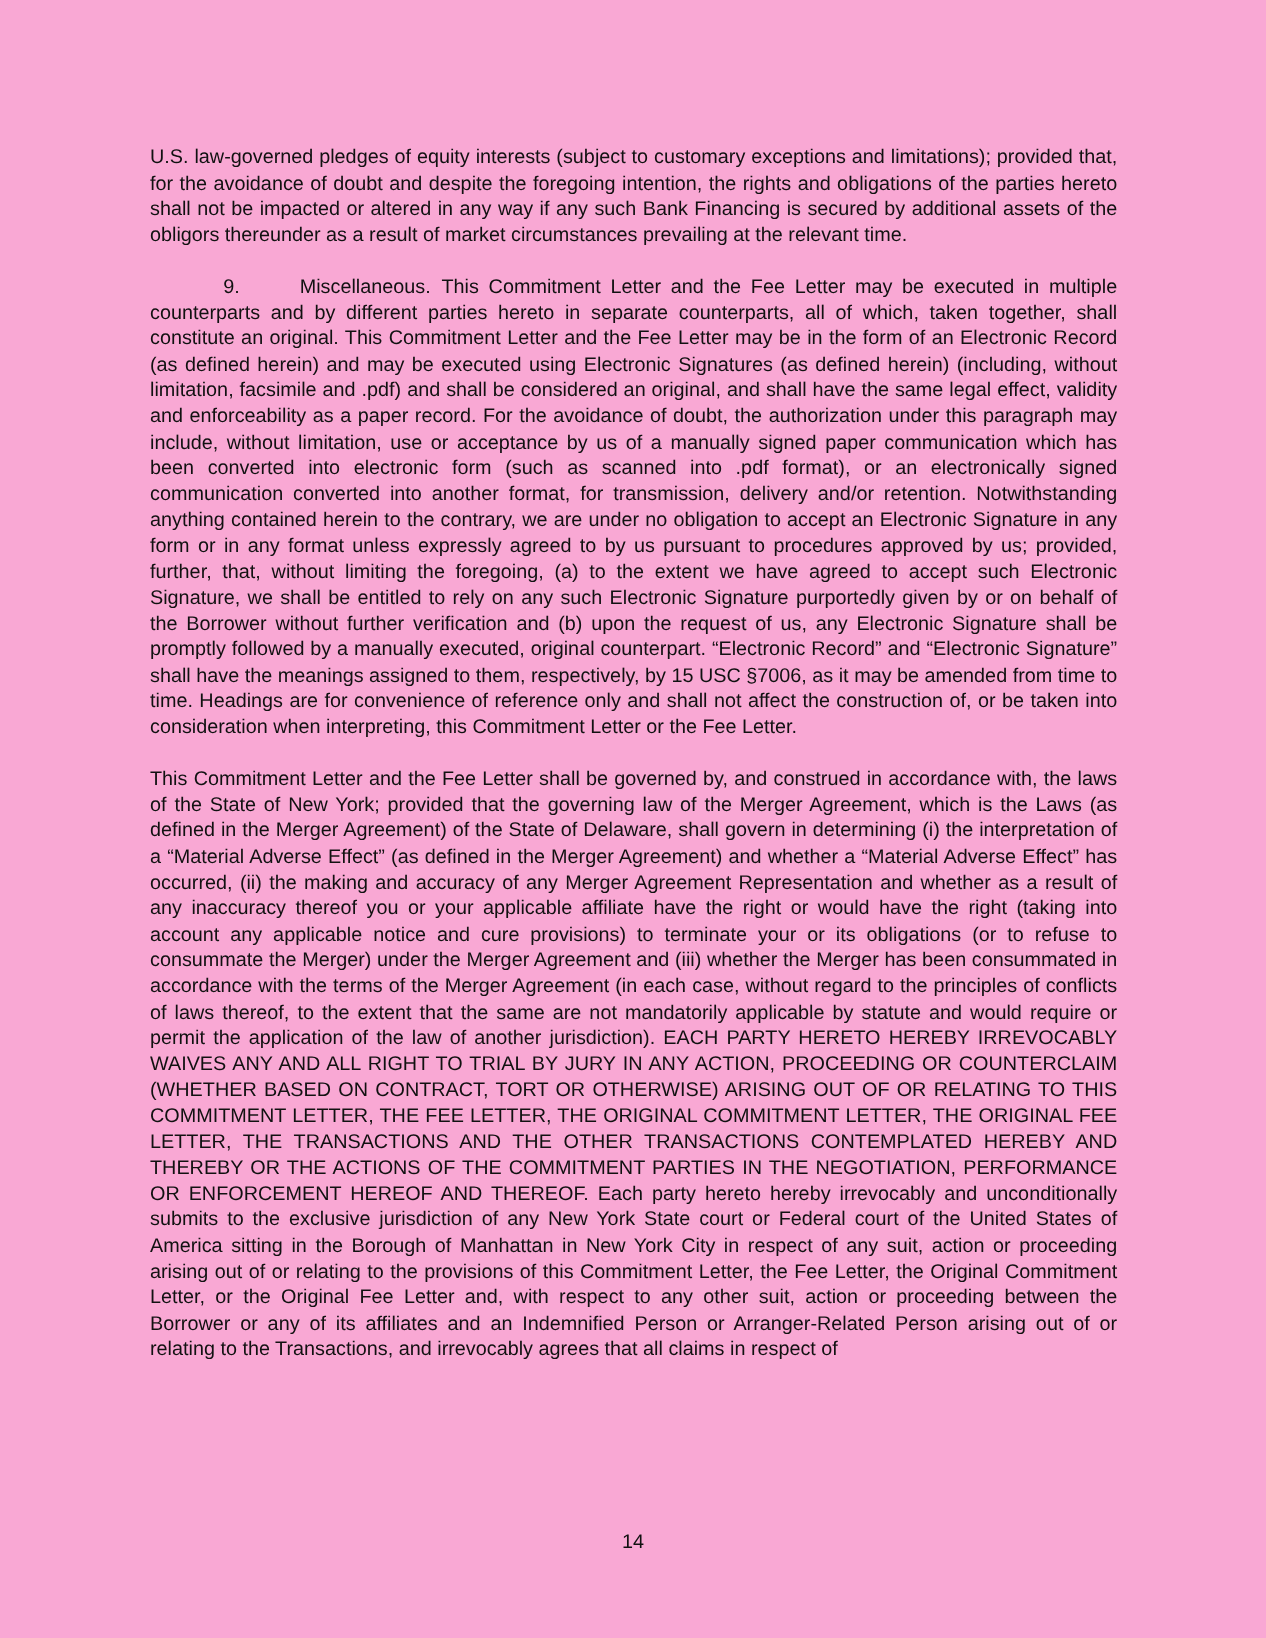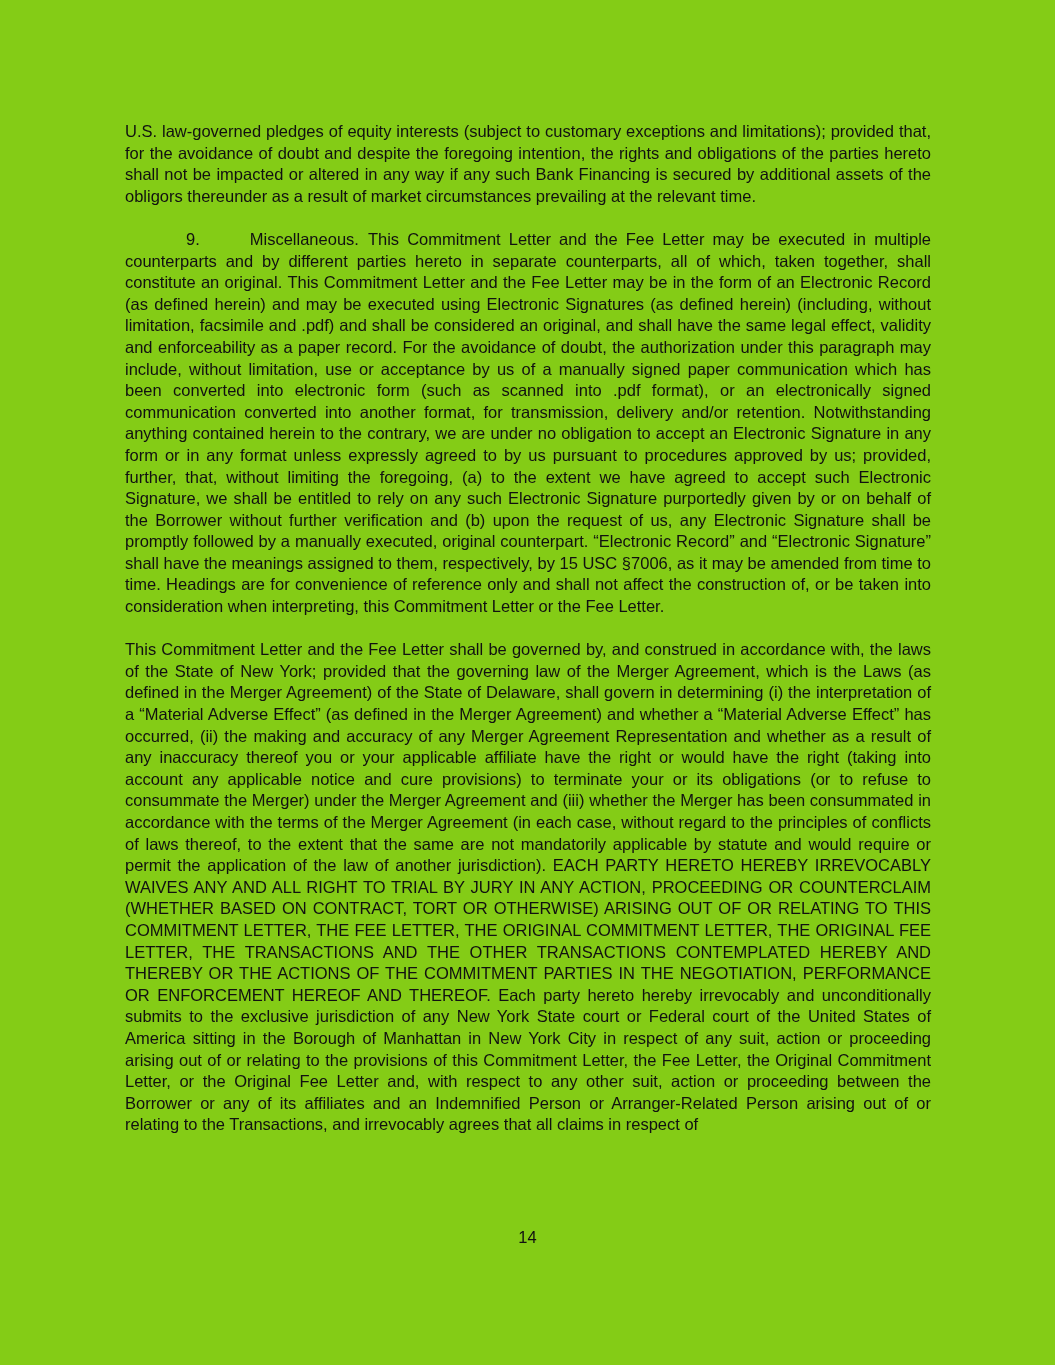--- a/index.html
+++ b/index.html
@@ -4,21 +4,21 @@
 <style>
   html, body {
     margin: 0;
     padding: 0;
     background: #ffffff;
   }
   .page {
     position: relative;
     width: 1055px;
     height: 1365px;
-    background: #84cc16;
+    background: #f9a8d4;
     font-family: "Liberation Sans", sans-serif;
     color: #111111;
     overflow: hidden;
   }
   .content {
     position: absolute;
     top: 121px;
     left: 125px;
     width: 806px;
     font-size: 16.5px;
@@ -35,21 +35,21 @@
   }
   .sec-tab {
     display: inline-block;
     width: 50px;
   }
   .sec-title {
     margin-right: 9px;
   }
   .page-number {
     position: absolute;
-    top: 1228px;
+    top: 1276px;
     left: 0;
     width: 1055px;
     text-align: center;
     font-family: "Liberation Sans", sans-serif;
     font-size: 16.5px;
     color: #111111;
   }
 </style>
 </head>
 <body>

